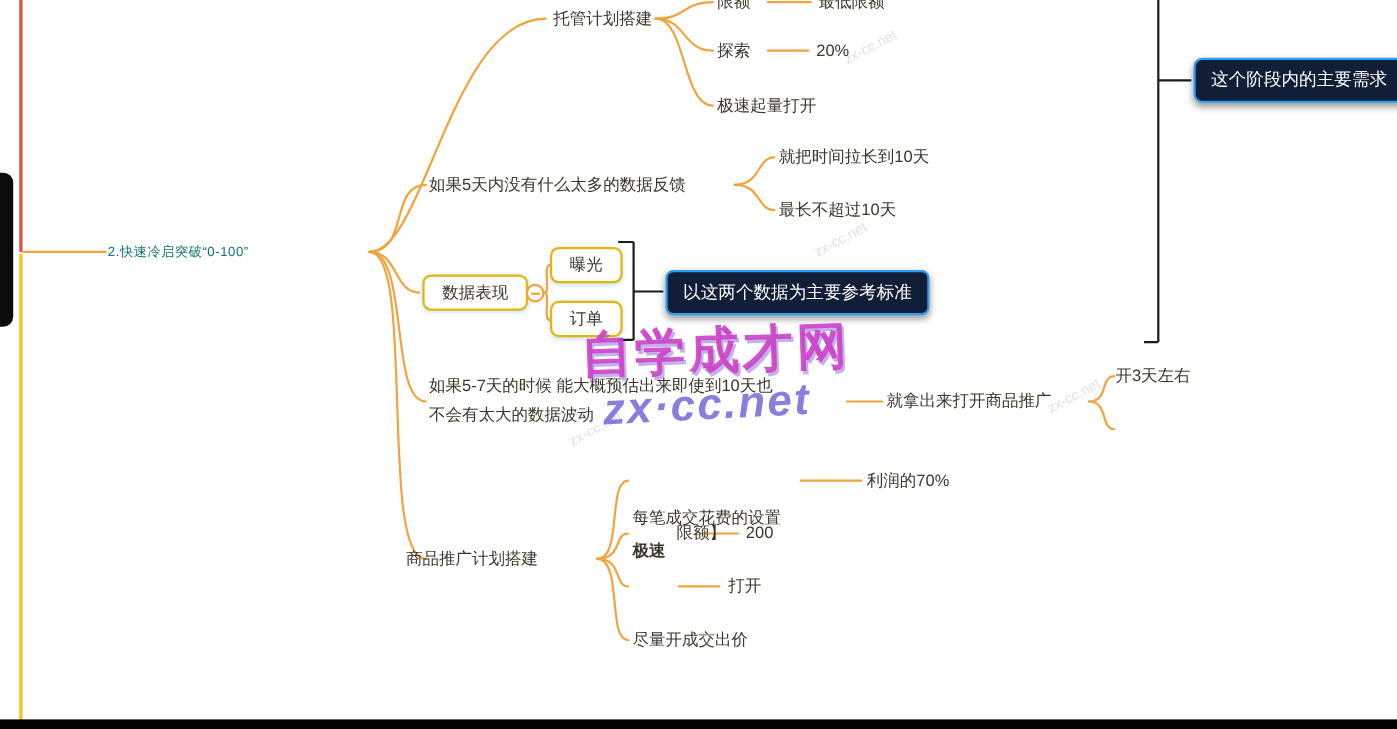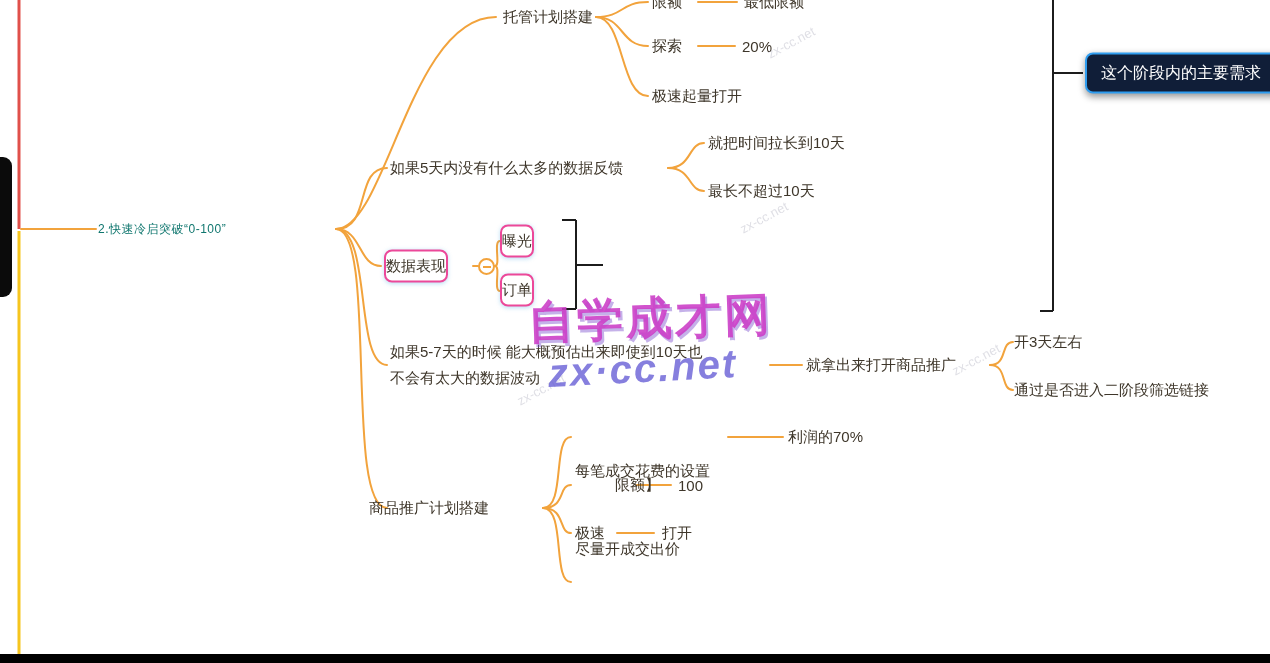--- a/index.html
+++ b/index.html
@@ -3,22 +3,22 @@
 <meta charset="utf-8">
 <style>
   * { margin:0; padding:0; box-sizing:border-box; }
   html,body { background:#e8e8e8; }
   body { font-family:"Liberation Sans","DejaVu Sans",sans-serif; }
   .stage { position:relative; width:1270px; height:663px; background:#ffffff; overflow:hidden; }
   .lines { position:absolute; left:0; top:0; z-index:1; }
   .node { position:absolute; transform:translateY(-50%); font-size:15px; color:#3e362a; white-space:nowrap; z-index:2; }
   .root-node { font-size:12px; color:#0f766e; letter-spacing:.5px; }
   .multiline { white-space:pre-line; line-height:1.75; }
-  .box { position:absolute; transform:translateY(-50%); background:#fff; border:2px solid #ec4899;
-         border-radius:8px; padding:5px 0; font-size:15px; color:#3e362a; white-space:nowrap;
+  .box { position:absolute; transform:translateY(-50%); background:#fff; border:2px solid #eab308;
+         border-radius:8px; padding:5px 16px; font-size:15px; color:#3e362a; white-space:nowrap;
          z-index:2; box-shadow:0 1px 4px rgba(70,170,225,.35); }
   .callout { position:absolute; transform:translateY(-50%); background:#101e38; border:2px solid #2f9df0;
              border-radius:7px; padding:8px 14px; font-size:16px; color:#ffffff; white-space:nowrap;
              z-index:3; box-shadow:0 3px 7px rgba(0,0,0,.4); }
   .callout.right-edge { width:200px; border-radius:8px; }
   .collapse { position:absolute; left:478px; top:258px; width:17px; height:17px; border:2px solid #f2a33c;
               border-radius:50%; background:#fff; z-index:2; display:flex; align-items:center; justify-content:center; }
   .minus { width:8px; height:2px; background:#f2a33c; }
   .wm1 { position:absolute; left:528px; top:288px; font-size:46px; font-weight:bold; letter-spacing:3px;
          color:rgba(203,59,198,.88); text-shadow:2px 3px 0 rgba(110,60,200,.4); transform:rotate(-2deg); z-index:5; }
@@ -99,35 +99,35 @@
   <div class="node" style="left:390px; top:168px;">如果5天内没有什么太多的数据反馈</div>
   <div class="node" style="left:708px; top:143px;">就把时间拉长到10天</div>
   <div class="node" style="left:708px; top:191px;">最长不超过10天</div>
 
   <div class="box" style="left:384px; top:266px;">数据表现</div>
   <div class="collapse">
     <span class="minus"></span>
   </div>
   <div class="box" style="left:500px; top:241px;">曝光</div>
   <div class="box" style="left:500px; top:290px;">订单</div>
+  <div class="callout" style="left:605px; top:266px;">以这两个数据为主要参考标准</div>
 
   <div class="node multiline" style="left:390px; top:365px;">如果5-7天的时候 能大概预估出来即使到10天也
 不会有太大的数据波动</div>
   <div class="node" style="left:806px; top:365px;">就拿出来打开商品推广</div>
   <div class="node" style="left:1014px; top:342px;">开3天左右</div>
-  <div class="node" style="left:1014px; top:390px;">通过是否进入二阶段筛选链接</div>
 
   <div class="node" style="left:369px; top:508px;">商品推广计划搭建</div>
   <div class="node" style="left:575px; top:437px;margin-top:34px;">每笔成交花费的设置</div>
   <div class="node" style="left:788px; top:437px;">利润的70%</div>
   <div class="node" style="left:575px; top:485px;margin-left:40px;">限额】</div>
-  <div class="node" style="left:678px; top:485px;">100</div>
-  <div class="node" style="left:575px; top:533px;">极速</div>
+  <div class="node" style="left:678px; top:485px;">200</div>
+  <div class="node" style="left:575px; top:501px;font-weight:bold;">极速</div>
   <div class="node" style="left:662px; top:533px;">打开</div>
-  <div class="node" style="left:575px; top:549px;">尽量开成交出价</div>
+  <div class="node" style="left:575px; top:582px;">尽量开成交出价</div>
 
   <div class="callout right-edge" style="left:1085px; top:73px;">这个阶段内的主要需求</div>
 
   <div class="wm1">自学成才网</div>
   <div class="wm2">zx·cc.net</div>
   <span class="wm-diag" style="left:738px; top:210px;">zx-cc.net</span>
   <span class="wm-diag" style="left:515px; top:382px;">zx-cc.net</span>
   <span class="wm-diag" style="left:950px; top:352px;">zx-cc.net</span>
   <span class="wm-diag" style="left:765px; top:35px;">zx-cc.net</span>
 

